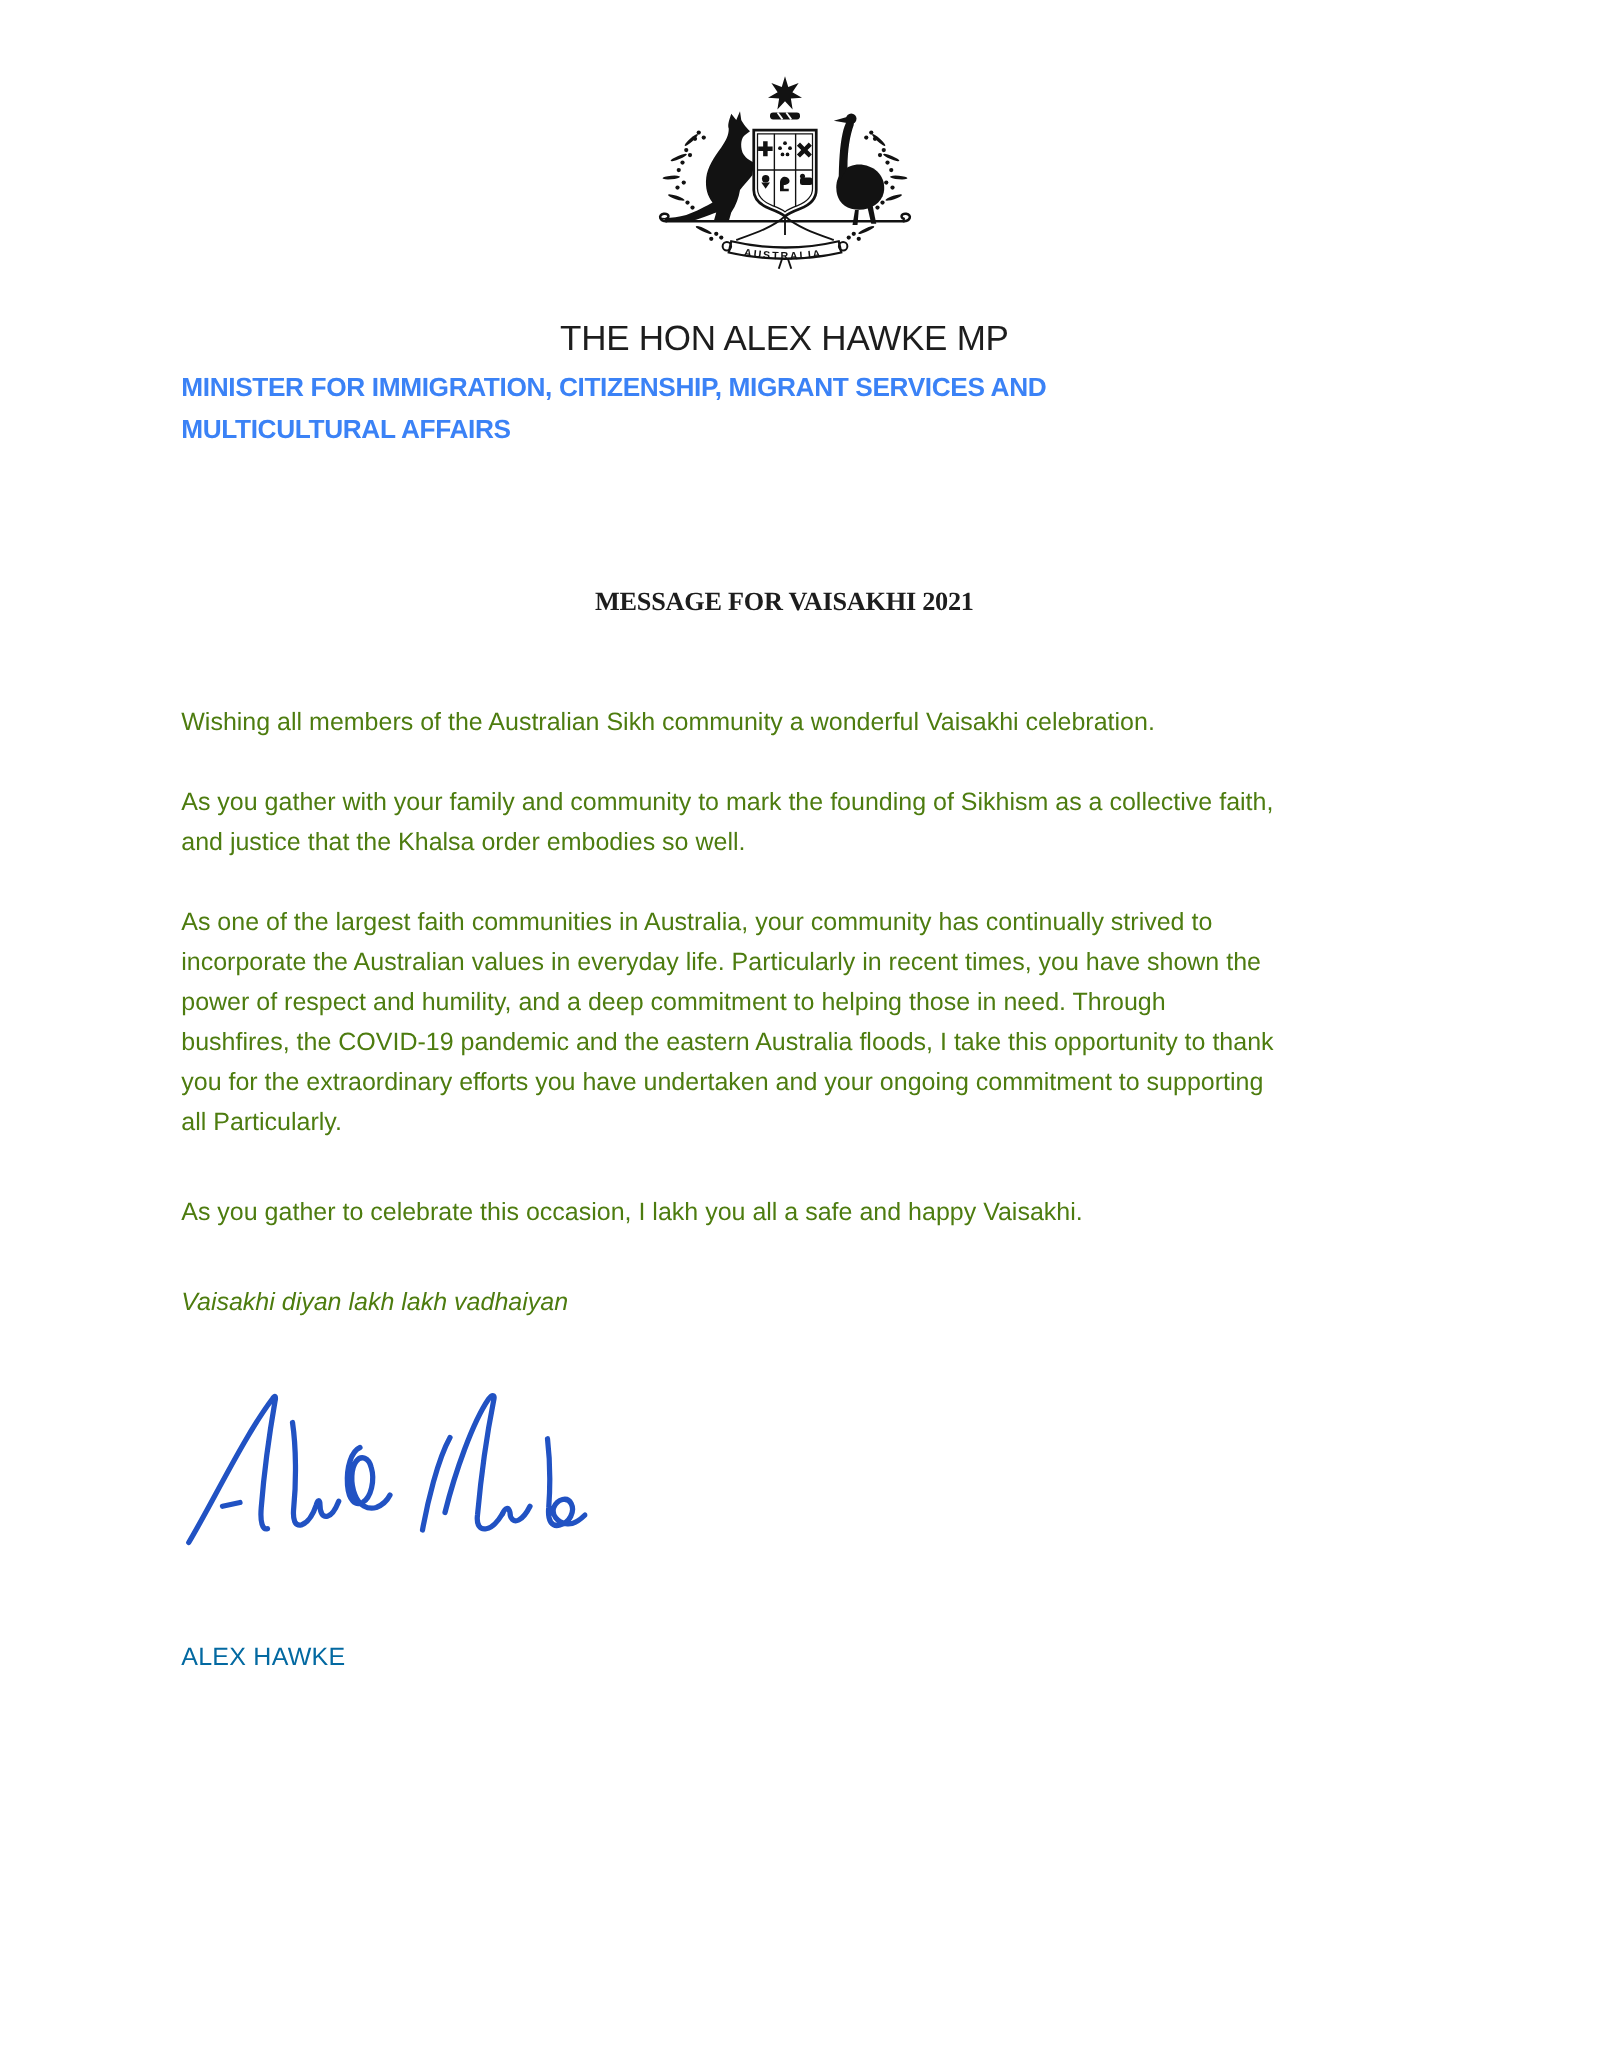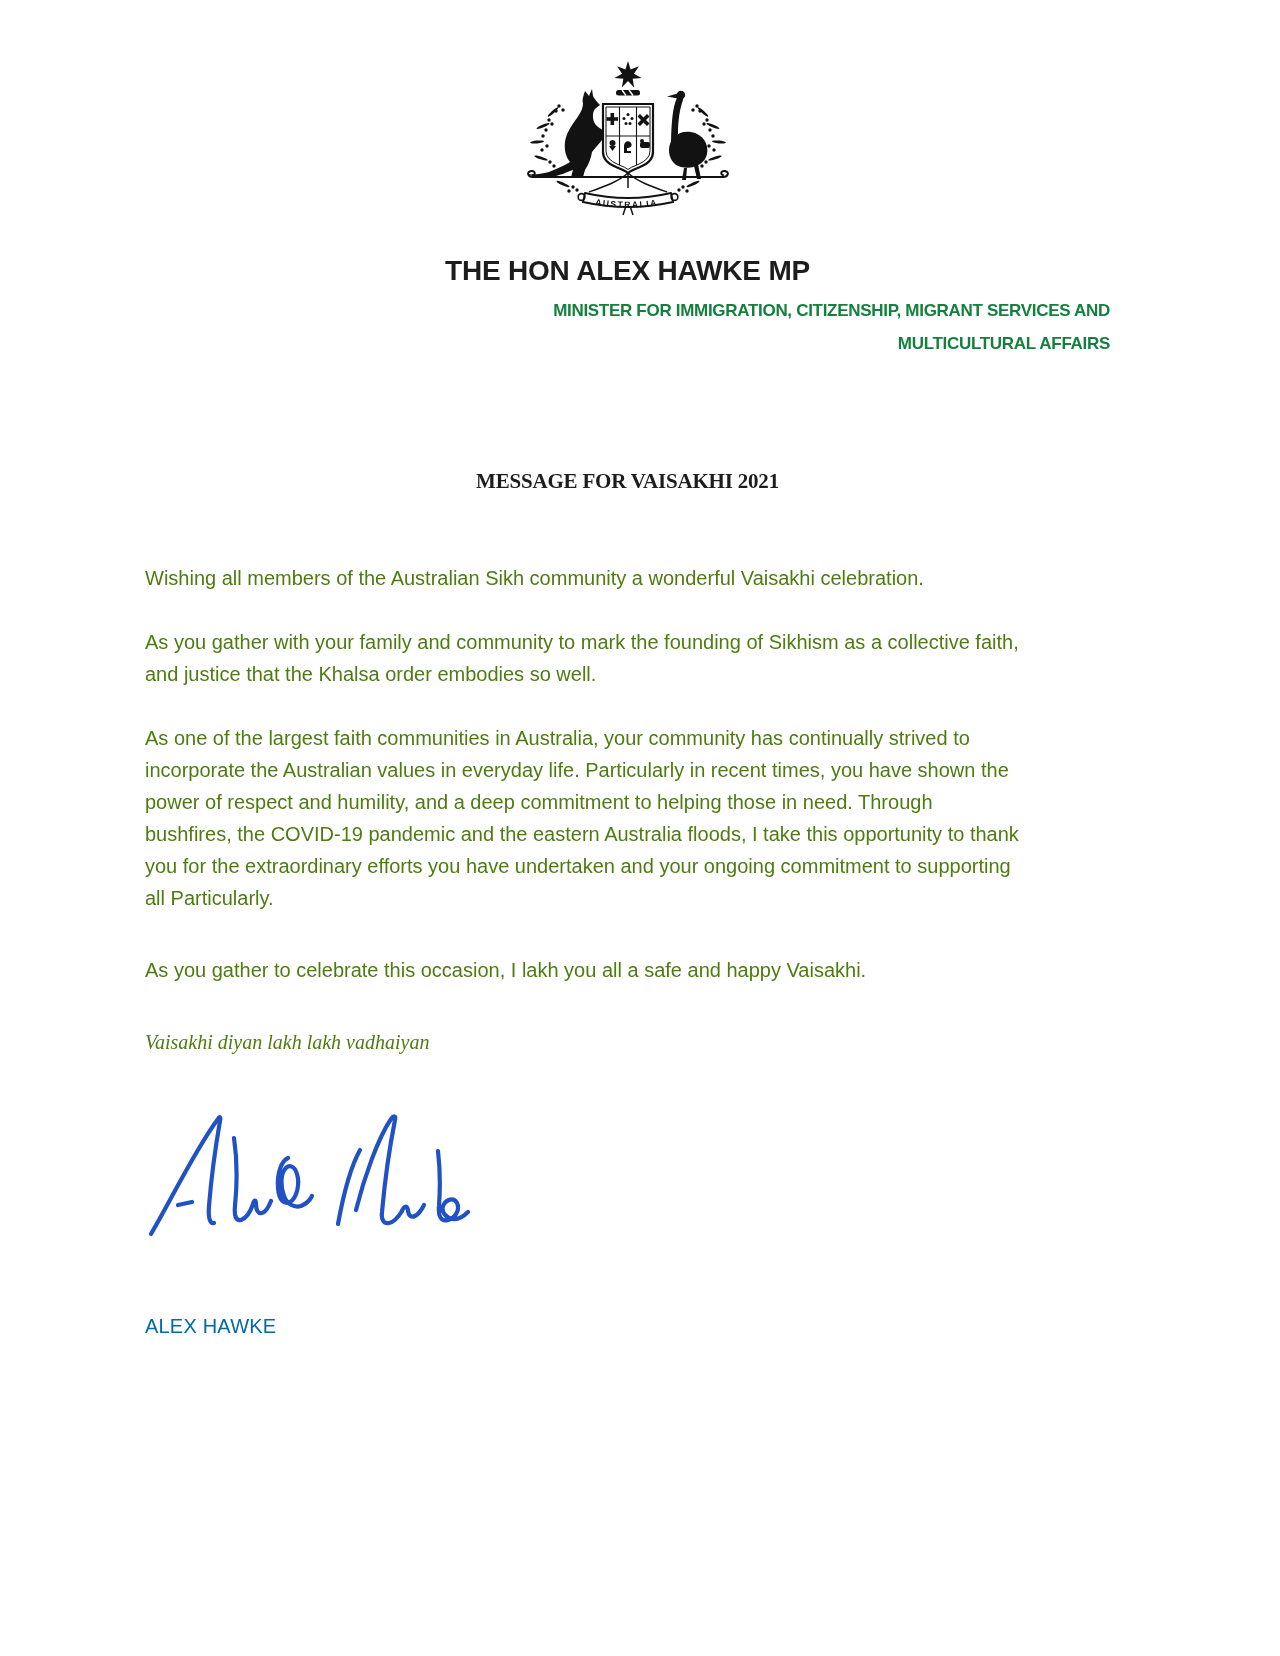--- a/index.html
+++ b/index.html
@@ -4,31 +4,31 @@
 <style>
   html,body{margin:0;padding:0;background:#e8e8e8;}
   .page{
     width:1280px;height:1656px;background:#ffffff;position:relative;
     font-family:"Liberation Sans",sans-serif;color:#3a3a3a;overflow:hidden;
     margin:0 auto;
   }
   .content{width:965px;margin-left:145px;}
   .coa{display:block;margin:60px auto 0;}
   .title{margin:28px 0 0;text-align:center;font-size:28px;line-height:34px;
-    font-weight:700;color:#1d1d1d;letter-spacing:-0.2px;}
-  .subtitle{text-align:right;font-size:17px;line-height:33px;font-weight:700;
-    color:#15803d;letter-spacing:-0.3px;}
+    font-weight:400;color:#1d1d1d;letter-spacing:-0.2px;}
+  .subtitle{text-align:left;font-size:21px;line-height:33px;font-weight:700;
+    color:#3b82f6;letter-spacing:-0.3px;}
   .subtitle.first{margin-top:6px;}
   .subject{margin:106px 0 0;text-align:center;font-size:21px;line-height:30px;
     font-weight:700;color:#1d1d1d;letter-spacing:-0.2px;font-family:Liberation Serif, serif;}
   .body-text{margin-top:66px;font-size:20px;line-height:32px;color:#4d7c0f;}
   .para{margin:0 0 32px;}
   .para.gap-lg{margin-bottom:40px;}
   .line{white-space:nowrap;}
-  .para.italic .line{font-style:italic;font-family:Liberation Serif, serif;}
+  .para.italic .line{font-style:italic;}
   .sig{display:block;margin:48px 0 0 3px;}
   .signatory-name{margin:72px 0 0;font-size:20px;line-height:26px;
     font-weight:400;color:#0369a1;letter-spacing:0.2px;}
 </style>
 </head>
 <body>
 
 <div class="page">
   <div class="content">
 

